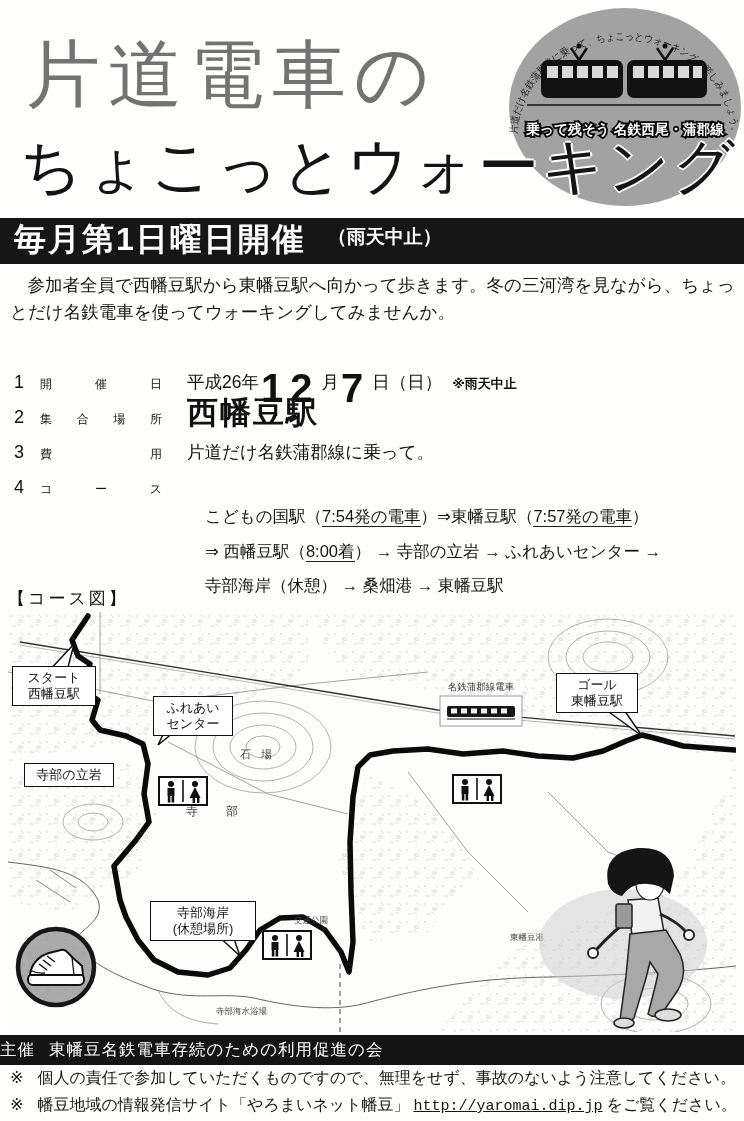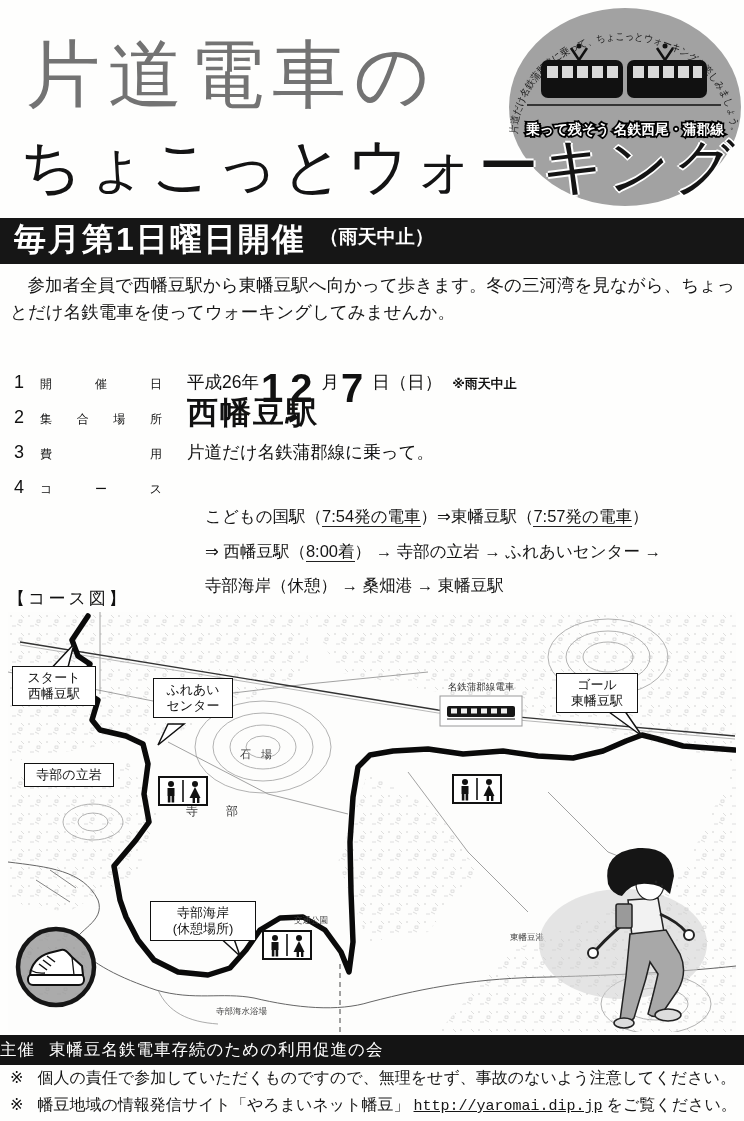--- a/index.html
+++ b/index.html
@@ -18,21 +18,21 @@
     font-size:61px; font-weight:500; letter-spacing:3px; white-space:nowrap; color:#141414;
     text-shadow:2px 0 0 #fff,-2px 0 0 #fff,0 2px 0 #fff,0 -2px 0 #fff;
   }
   .badge{position:absolute; left:505px; top:4px; width:239px; height:206px; z-index:2;}
   
   .banner{
     position:absolute; top:218px; left:0; width:744px; height:46px;
     background:#161616; color:#fff; display:flex; align-items:flex-start; z-index:4;
   }
   .banner-title{font-size:32px; font-weight:bold; letter-spacing:2px; margin-left:14px; white-space:nowrap;}
-  .banner-note{font-size:19px; font-weight:bold; margin-left:14px; margin-top:6px; white-space:nowrap;}
+  .banner-note{font-size:19px; font-weight:bold; margin-left:22px; margin-top:6px; white-space:nowrap;}
   
   .intro{
     position:absolute; top:272px; left:10px; width:726px;
     font-size:17.5px; line-height:27px; text-indent:1em; color:#151515;
   }
   
   .drow{position:absolute; left:14px; display:flex; align-items:baseline; white-space:nowrap;}
   .dnum{width:26px; font-size:18px;}
   .dlabel{display:inline-block; width:122px; font-size:12px; text-align:justify; text-align-last:justify;}
   .dval{margin-left:25px; font-size:17.5px;}
@@ -48,21 +48,21 @@
   .u{border-bottom:1.6px solid #222; padding-bottom:1px;}
   
   .map-caption{position:absolute; left:8px; top:587px; font-size:17px; letter-spacing:3px;}
   .map{position:absolute; left:8px; top:612px; width:728px; height:420px;}
   .map-svg{position:absolute; inset:0;}
   .callout{
     position:absolute; z-index:6; background:#fff; border:1.6px solid #111;
     font-size:13px; line-height:16px; text-align:center; padding:3px 4px; white-space:nowrap;
   }
   .co-start{left:4px;  top:54px;  width:74px;}
-  .co-fureai{left:145px;top:66px;  width:70px;}
+  .co-fureai{left:145px;top:84px;  width:70px;}
   .co-tatsuiwa{left:16px; top:151px; width:80px;}
   .co-kaigan{left:142px;top:289px; width:96px;}
   .co-goal{left:548px; top:61px;  width:72px;}
   
   .footer-banner{
     position:absolute; top:1035px; left:0; width:744px; height:30px;
     background:#141414; color:#fff; display:flex; align-items:center;
     font-size:16.5px; letter-spacing:1px;
   }
   .footer-banner .org-name{margin-left:14px;}

